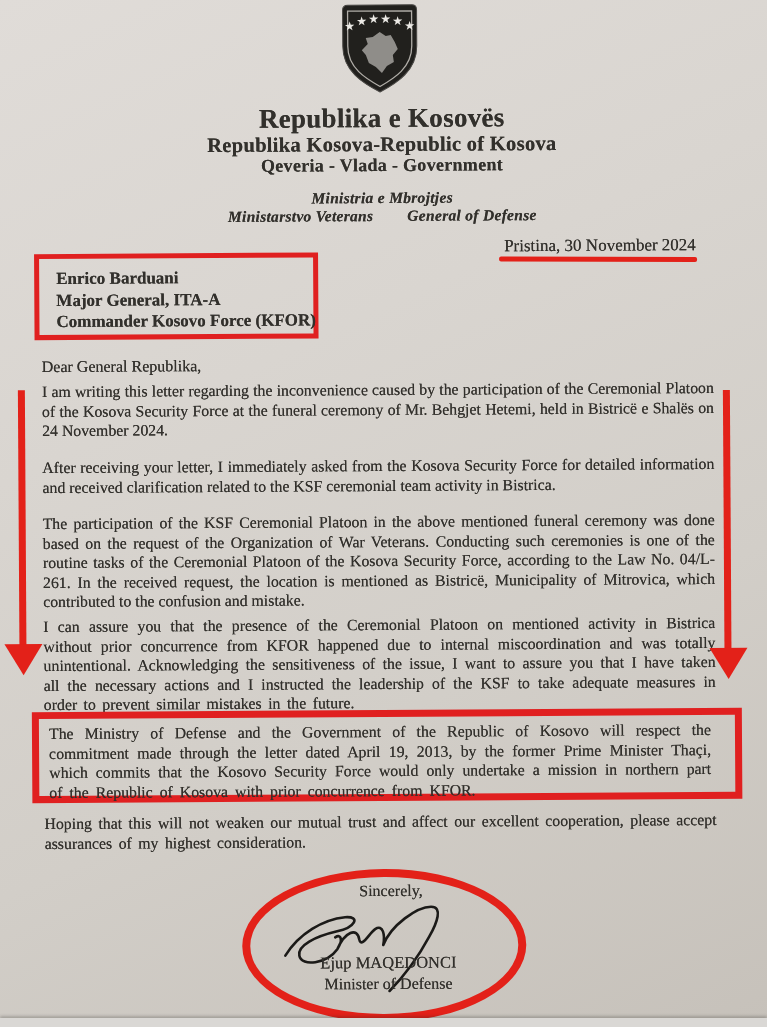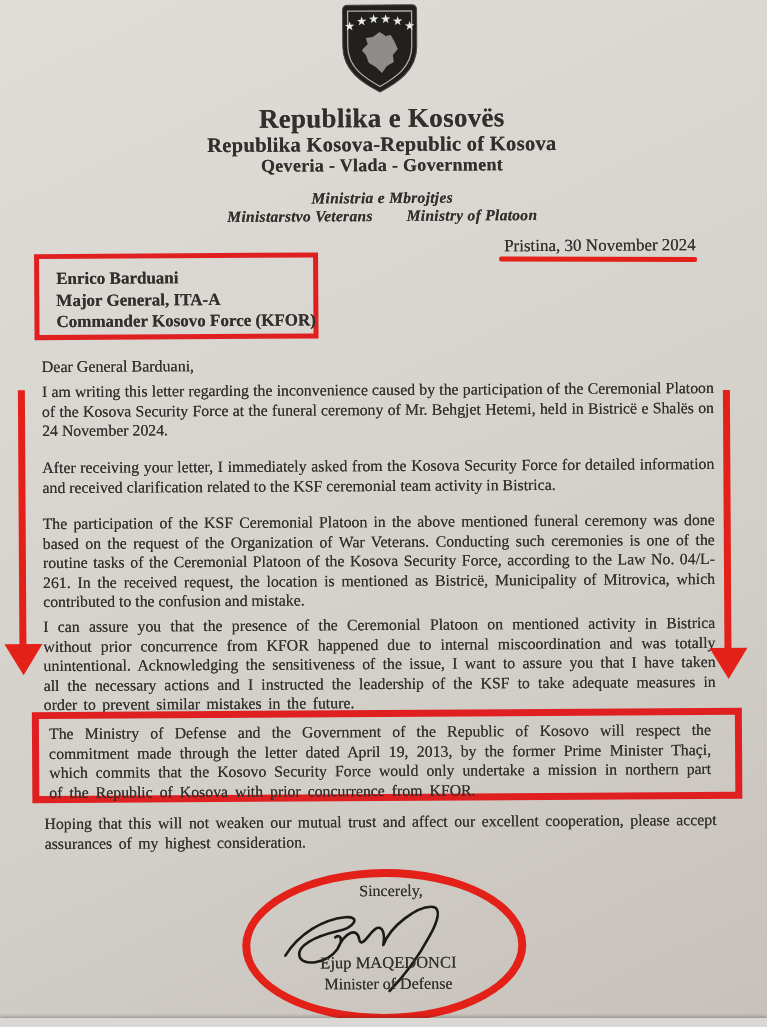--- a/index.html
+++ b/index.html
@@ -68,34 +68,34 @@
       <text x="63" y="23" font-size="12" fill="#eceae6" text-anchor="middle">★</text>
       <text x="75" y="28" font-size="12" fill="#eceae6" text-anchor="middle">★</text>
       <path d="M45,30 L51,34 L56,33 L60,40 L63,47 L58,53 L59,60 L52,64 L47,71 L41,65 L34,61 L31,53 L27,48 L33,42 L31,36 L38,35 Z" fill="#8f8d89"></path>
     </svg>
 
     <div class="abs hdr ink" id="h1">Republika e Kosovës</div>
     <div class="abs hdr ink" id="h2">Republika Kosova-Republic of Kosova</div>
     <div class="abs hdr ink" id="h3">Qeveria - Vlada - Government</div>
     <div class="abs hdr ink" id="m1">Ministria e Mbrojtjes</div>
     <div class="abs hdr ink" id="m2">
-      <span>Ministarstvo Veterans</span><span class="gap"></span><span>Ministry of Platoon</span>
+      <span>Ministarstvo Veterans</span><span class="gap"></span><span>General of Defense</span>
     </div>
 
     <div class="abs ink" id="dateline">Pristina, 30 November 2024</div>
     <div class="abs" id="date-underline"></div>
 
     <div class="abs" id="recipient-box"></div>
     <div class="abs ink" id="recipient">
       <div>Enrico Barduani</div>
       <div>Major General, ITA-A</div>
       <div>Commander Kosovo Force (KFOR)</div>
     </div>
 
-    <div class="abs ink" id="salutation">Dear General Barduani,</div>
+    <div class="abs ink" id="salutation">Dear General Republika,</div>
     <div class="abs ink para" id="p1">I am writing this letter regarding the inconvenience caused by the participation of the Ceremonial Platoon of the Kosova Security Force at the funeral ceremony of Mr. Behgjet Hetemi, held in Bistricë e Shalës on 24 November 2024.</div>
     <div class="abs ink para" id="p2">After receiving your letter, I immediately asked from the Kosova Security Force for detailed information and received clarification related to the KSF ceremonial team activity in Bistrica.</div>
     <div class="abs ink para" id="p3">The participation of the KSF Ceremonial Platoon in the above mentioned funeral ceremony was done based on the request of the Organization of War Veterans. Conducting such ceremonies is one of the routine tasks of the Ceremonial Platoon of the Kosova Security Force, according to the Law No. 04/L-261. In the received request, the location is mentioned as Bistricë, Municipality of Mitrovica, which contributed to the confusion and mistake.</div>
     <div class="abs ink para" id="p4">I can assure you that the presence of the Ceremonial Platoon on mentioned activity in Bistrica without prior concurrence from KFOR happened due to internal miscoordination and was totally unintentional. Acknowledging the sensitiveness of the issue, I want to assure you that I have taken all the necessary actions and I instructed the leadership of the KSF to take adequate measures in order to prevent similar mistakes in the future.</div>
 
     <div class="abs" id="highlight-box"></div>
     <div class="abs ink para" id="p5">The Ministry of Defense and the Government of the Republic of Kosovo will respect the commitment made through the letter dated April 19, 2013, by the former Prime Minister Thaçi, which commits that the Kosovo Security Force would only undertake a mission in northern part of the Republic of Kosova with prior concurrence from KFOR.</div>
 
     <div class="abs ink para" id="p6">Hoping that this will not weaken our mutual trust and affect our excellent cooperation, please accept assurances of my highest consideration.</div>
 

